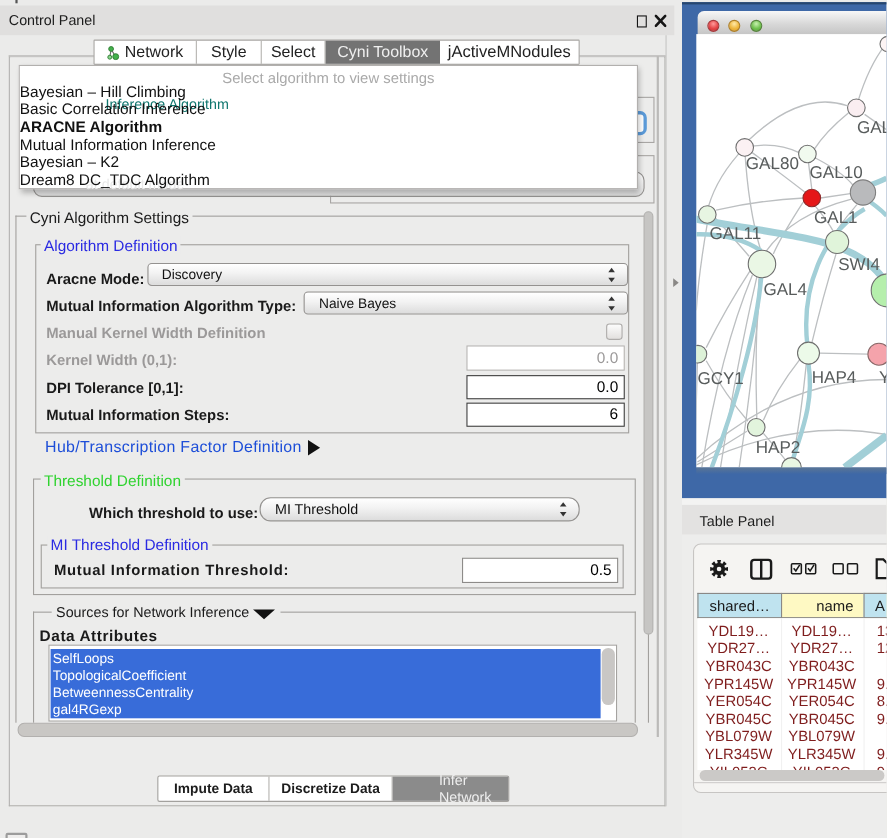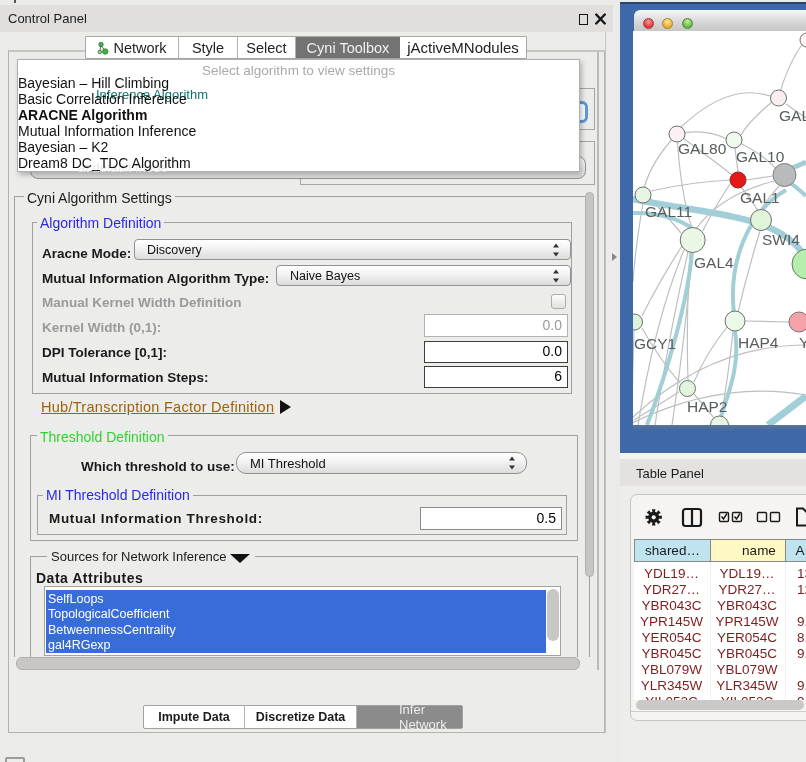--- a/index.html
+++ b/index.html
@@ -141,21 +141,21 @@
     </div>
   <div class="lbl dis" style="left:42px; top:295px;">Manual Kernel Width Definition</div>
   <div class="abs" style="left:551px; top:294px; width:15px; height:15px; border:1px solid #aeacaa; border-radius:3px; background:linear-gradient(#fcfcfc,#e2e0de);"></div>
   <div class="lbl dis" style="left:42px; top:320px;">Kernel Width (0,1):</div>
   <div class="tf" style="left:424px; top:314px; width:144px; height:23px; border:1px solid #b4b2b0; color:#9b9999; line-height:21px;">0.0</div>
   <div class="lbl" style="left:42px; top:345px;">DPI Tolerance [0,1]:</div>
   <div class="tf" style="left:424px; top:341px; width:144px; height:22px; border:1.5px solid #3d3d3d; line-height:19px;">0.0</div>
   <div class="lbl" style="left:42px; top:370px;">Mutual Information Steps:</div>
   <div class="tf" style="left:424px; top:366px; width:144px; height:22px; border:1.5px solid #3d3d3d; line-height:19px;">6</div>
 
-  <div class="abs" style="left:41px; top:399px; font-size:14.5px; letter-spacing:0.28px; color:#a16207;text-decoration:underline;">Hub/Transcription Factor Definition</div>
+  <div class="abs" style="left:41px; top:399px; font-size:14.5px; letter-spacing:0.28px; color:#1d4ed8;">Hub/Transcription Factor Definition</div>
   <div class="abs" style="left:280px; top:400px; width:0; height:0; border-top:7.5px solid transparent; border-bottom:7.5px solid transparent; border-left:11px solid #111;"></div>
 
   <div class="abs grp" style="left:30px; top:435px; width:548px; height:106px;"></div>
   <div class="gtitle" style="left:37px; top:429px; color:#2fd32f;">Threshold Definition</div>
   <div class="lbl" style="left:81px; top:459px;">Which threshold to use:</div>
   <div class="combo" style="left:236px; top:452px; width:291px; height:22px; border-radius:10px;">
       <span class="ct" style="left:13px; font-size:13px;">MI Threshold</span>
       <span class="spin"></span>
     </div>
   <div class="abs grp" style="left:37px; top:495px; width:530px; height:40px;"></div>

